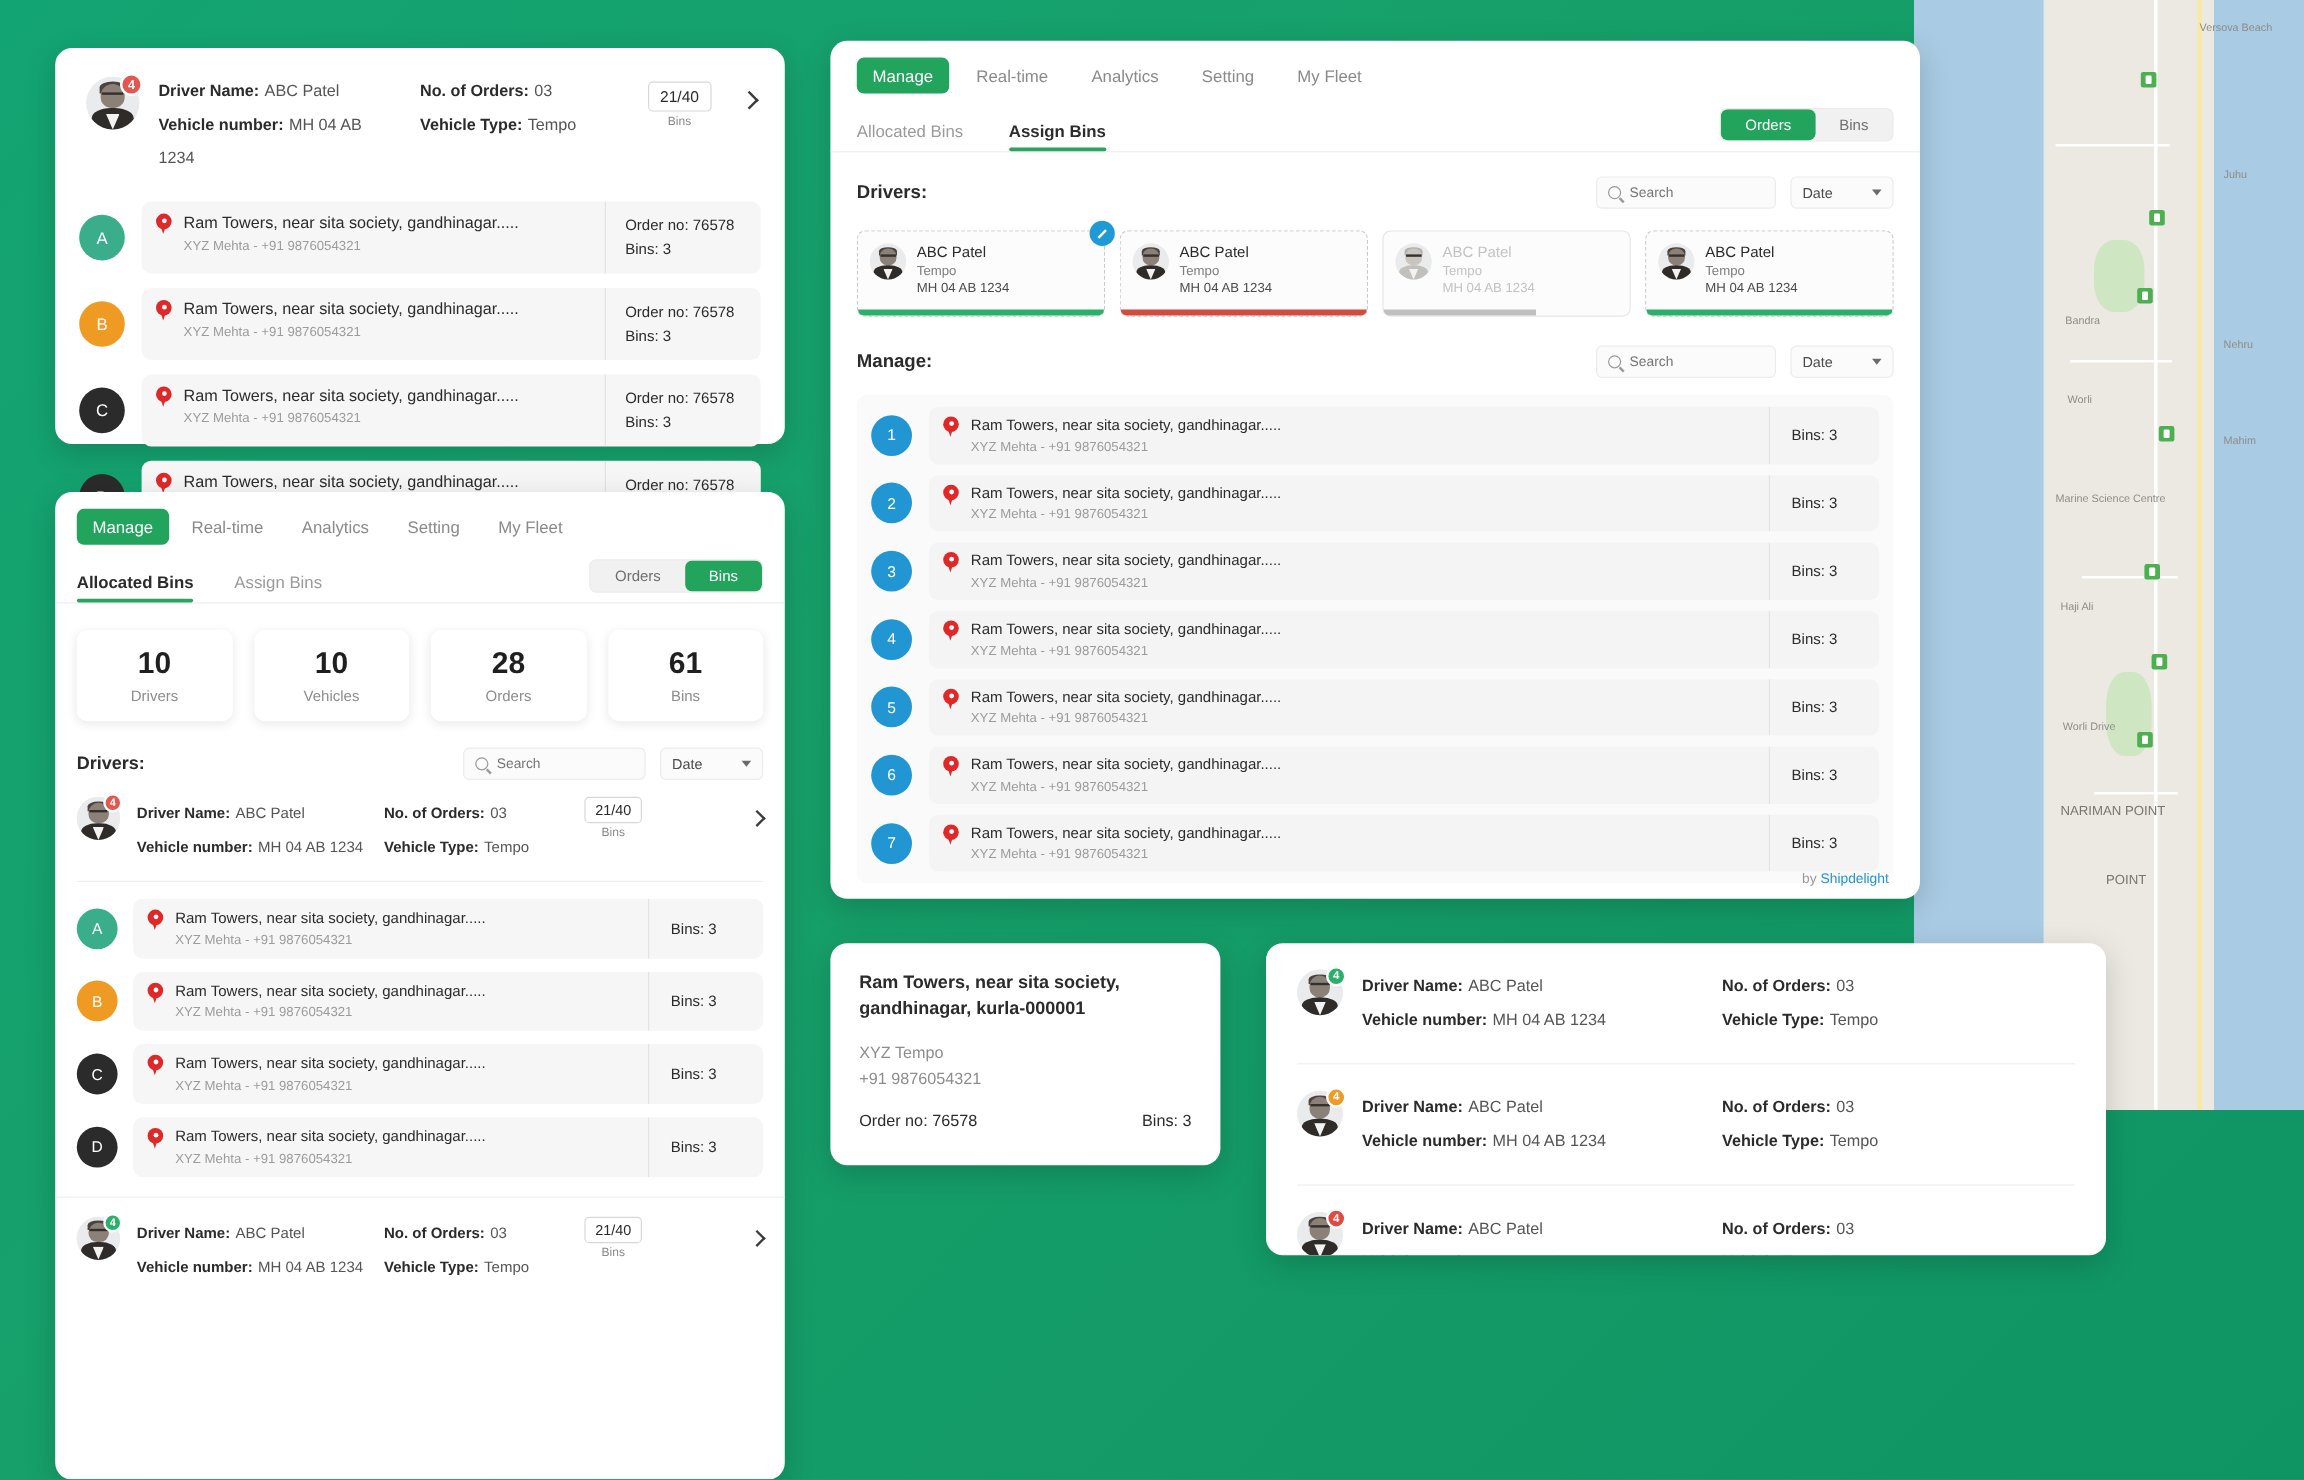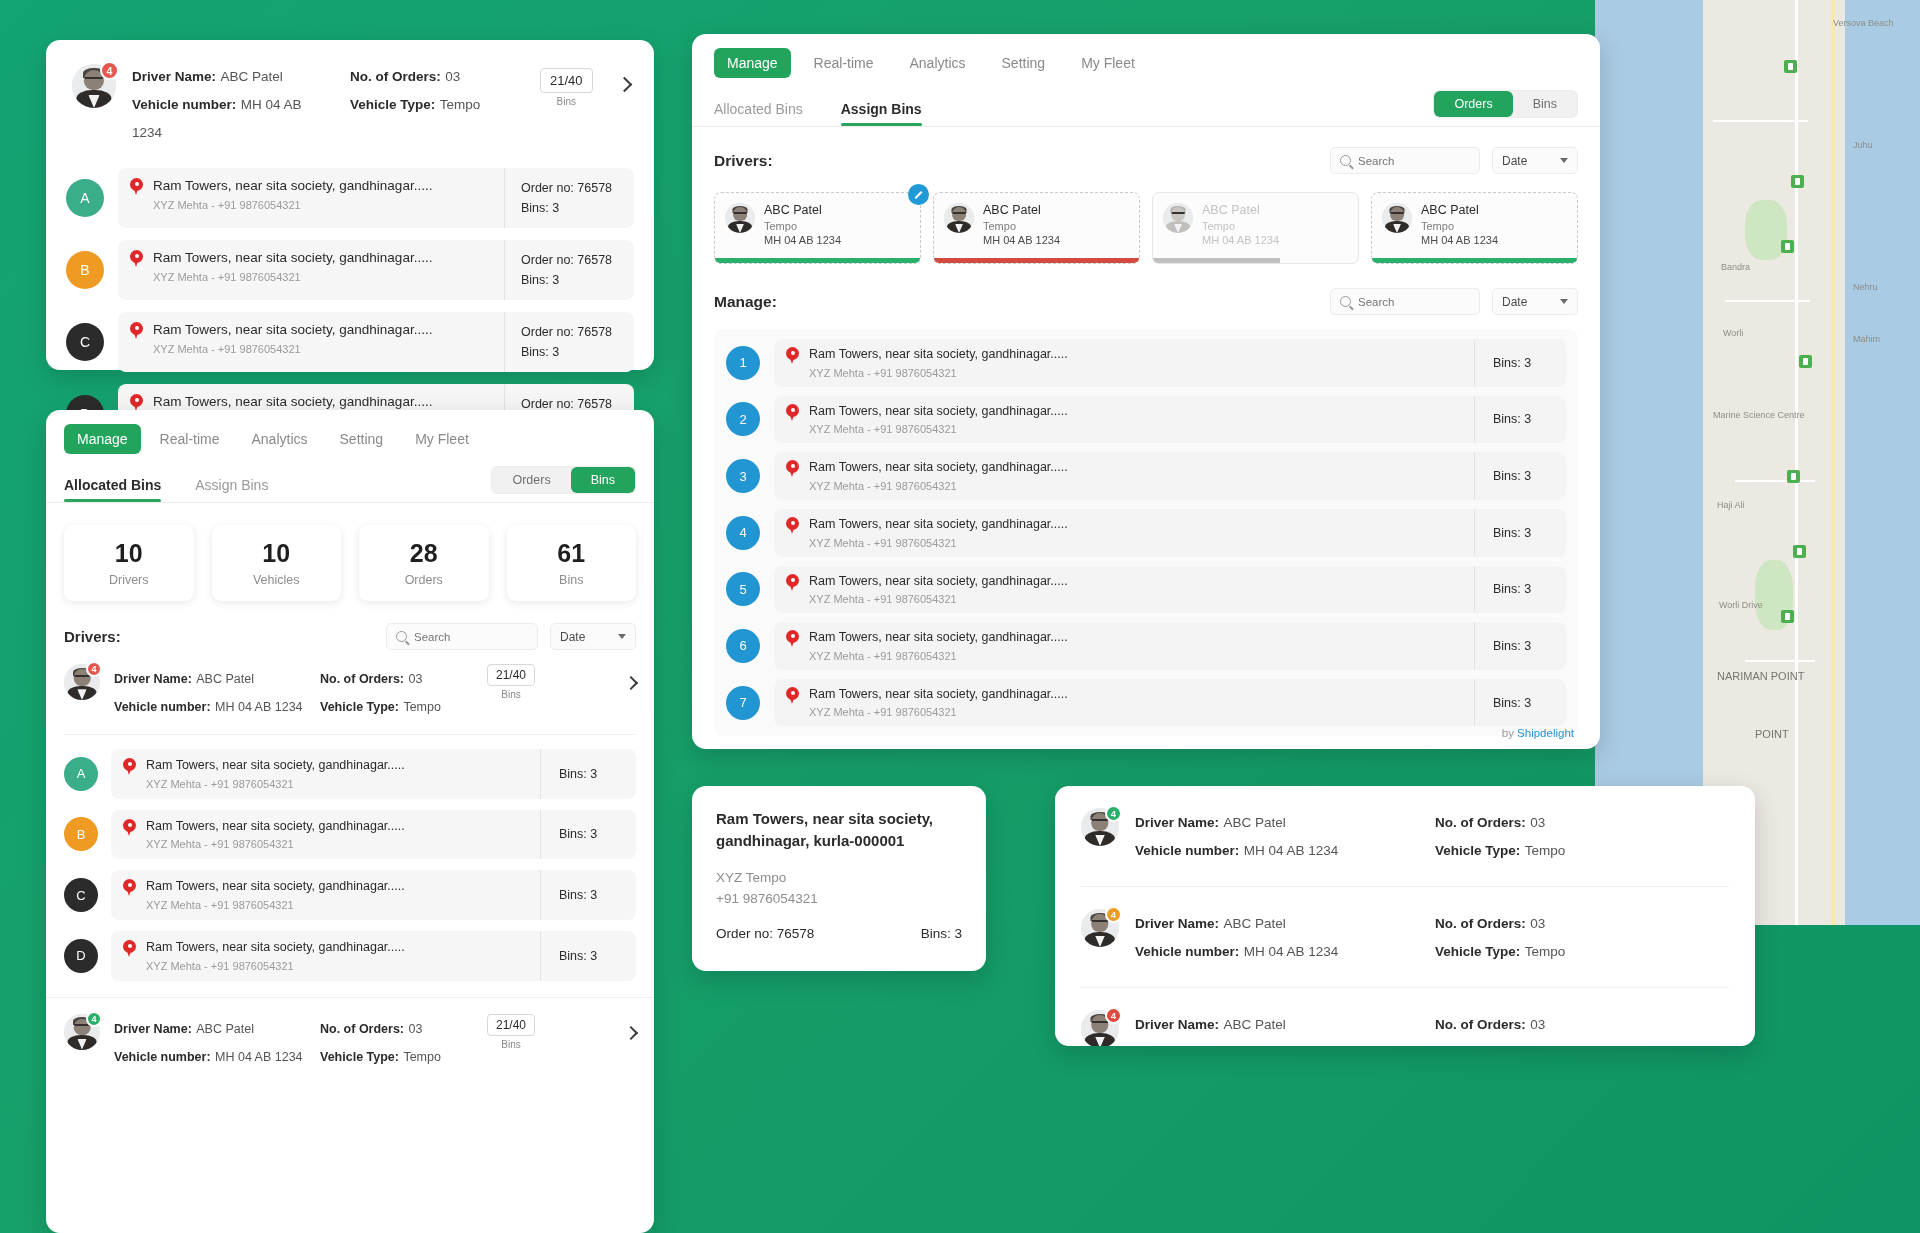--- a/index.html
+++ b/index.html
@@ -274,21 +274,21 @@
     <div class="mpin" style="left:186px;top:240px;"></div>
     <div class="mpin" style="left:204px;top:355px;"></div>
     <div class="mpin" style="left:192px;top:470px;"></div>
     <div class="mpin" style="left:198px;top:545px;"></div>
     <div class="mpin" style="left:186px;top:610px;"></div>
     <div class="mlabel" style="left:238px;top:18px;">Versova Beach</div>
     <div class="mlabel" style="left:258px;top:140px;">Juhu</div>
     <div class="mlabel" style="left:126px;top:216px;margin-top:46px;">Bandra</div>
     <div class="mlabel" style="left:128px;top:328px;">Worli</div>
     <div class="mlabel" style="left:258px;top:282px;">Nehru</div>
-    <div class="mlabel" style="left:258px;top:334px;">Mahim</div>
+    <div class="mlabel" style="left:258px;top:362px;">Mahim</div>
     <div class="mlabel" style="left:118px;top:410px;">Marine Science Centre</div>
     <div class="mlabel" style="left:122px;top:500px;">Haji Ali</div>
     <div class="mlabel" style="left:124px;top:600px;">Worli Drive</div>
     <div class="mlabel" style="left:122px;top:670px;font-size:11px;color:#76756f;">NARIMAN POINT</div>
     <div class="mlabel" style="left:160px;top:728px;font-size:11px;color:#76756f;">POINT</div>
   </div>
 
   <div class="card" id="cardTop" style="left:46px;top:40px;width:608px;height:330px;padding:22px 20px;">
 
     <div class="dhead" style="gap:0;padding:0 4px 0 6px;align-items:flex-start;">
@@ -899,21 +899,21 @@
             </div>
           </div>
         </div>
     </div>
 
     <div style="position:absolute;right:26px;bottom:10px;font-size:11.5px;color:#9b9b9b;">
       <span>by </span><span style="color:#2196d3;">Shipdelight</span>
     </div>
   </div>
 
-  <div class="card" style="left:692px;top:786px;width:294px;height:185px;padding:22px 24px;">
+  <div class="card" style="left:692px;top:786px;width:325px;height:185px;padding:22px 24px;">
     <div style="font-size:15px;font-weight:700;color:#2b2b2b;line-height:1.45;">Ram Towers, near sita society, gandhinagar, kurla-000001</div>
     <div style="font-size:13.5px;color:#8d8d8d;margin-top:18px;">XYZ Tempo</div>
     <div style="font-size:13.5px;color:#8d8d8d;margin-top:6px;">+91 9876054321</div>
     <div style="display:flex;margin-top:20px;align-items:center;">
       <div style="font-size:13.5px;color:#2b2b2b;">Order no: 76578</div>
       <div style="margin-left:auto;font-size:13.5px;color:#2b2b2b;font-weight:500;">Bins: 3</div>
     </div>
   </div>
 
   <div class="card" style="left:1055px;top:786px;width:700px;height:260px;overflow:hidden;padding:0 26px;">

